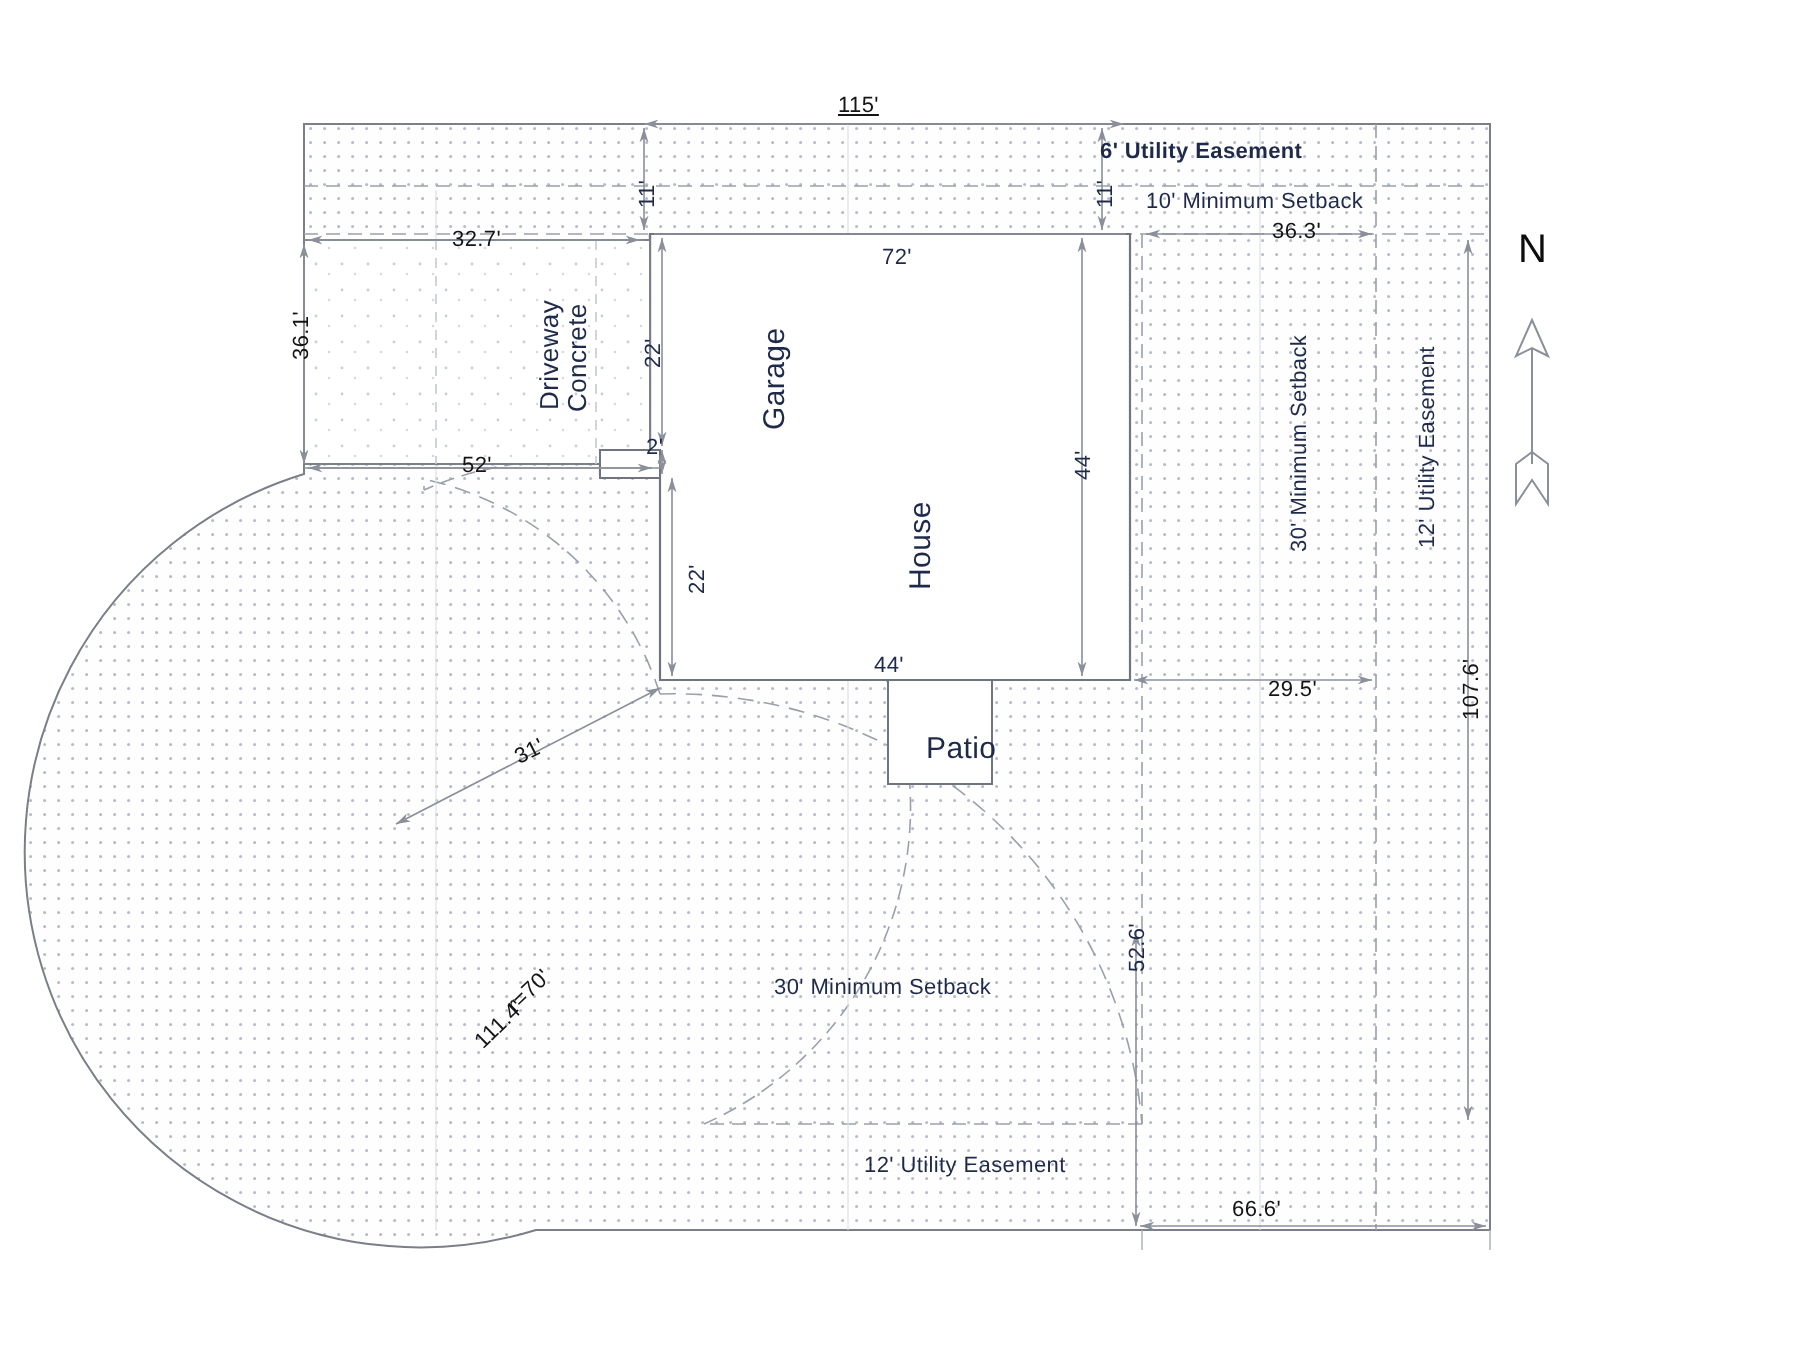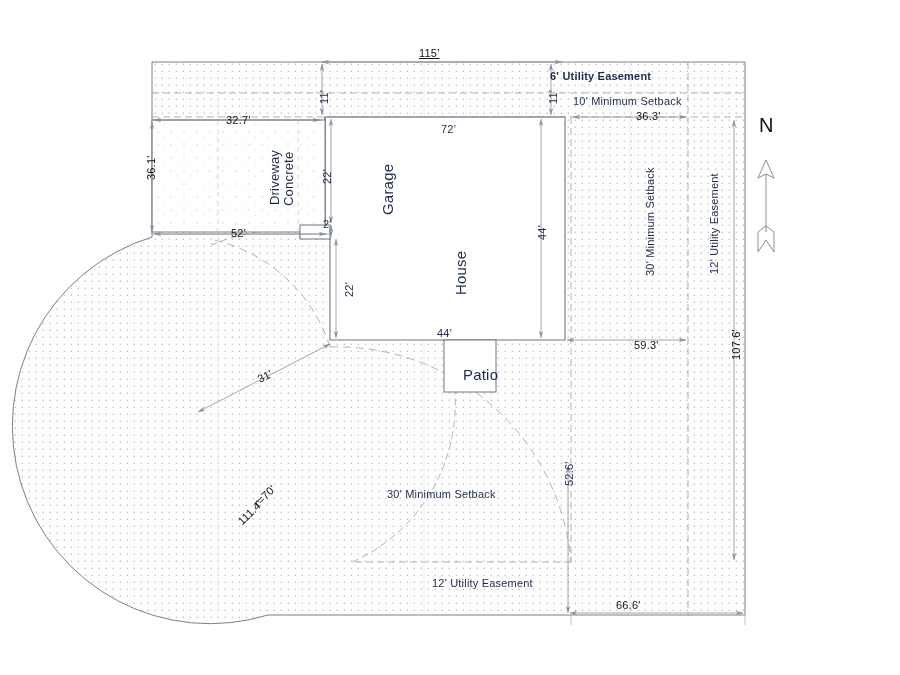--- a/index.html
+++ b/index.html
@@ -201,21 +201,21 @@
   <div class="lbl rot90" style="left:322px;top:184px;">22'</div>
 
   <div class="lbl" style="left:323px;top:219px;">2'</div>
 
   <div class="lbl rot90" style="left:344px;top:297px;">22'</div>
 
   <div class="lbl rot90" style="left:537px;top:240px;">44'</div>
 
   <div class="lbl" style="left:437px;top:328px;">44'</div>
 
-  <div class="lbl dim" style="left:634px;top:340px;">59.3'</div>
+  <div class="lbl dim" style="left:634px;top:340px;">29.5'</div>
 
   <div class="lbl rot90" style="left:564px;top:486px;">52.6'</div>
 
   <div class="lbl dim" style="left:256px;top:375px;transform-origin:0 0;transform:rotate(-27deg);">31'</div>
 
   <div class="lbl dim" style="left:252px;top:501px;transform-origin:0 0;transform:rotate(-44deg);">r=70'</div>
 
   <div class="lbl dim" style="left:236px;top:519px;transform-origin:0 0;transform:rotate(-44deg);">111.4'</div>
 
   <div class="north" style="left:759px;top:114px;">N</div>

